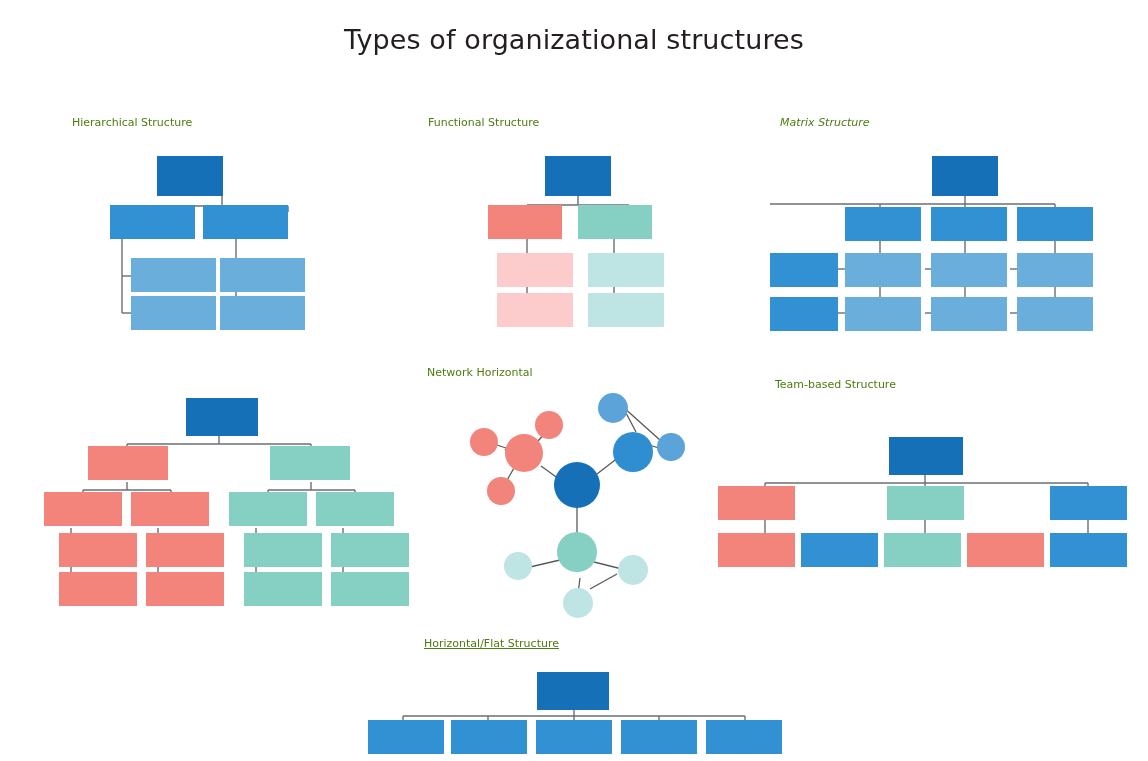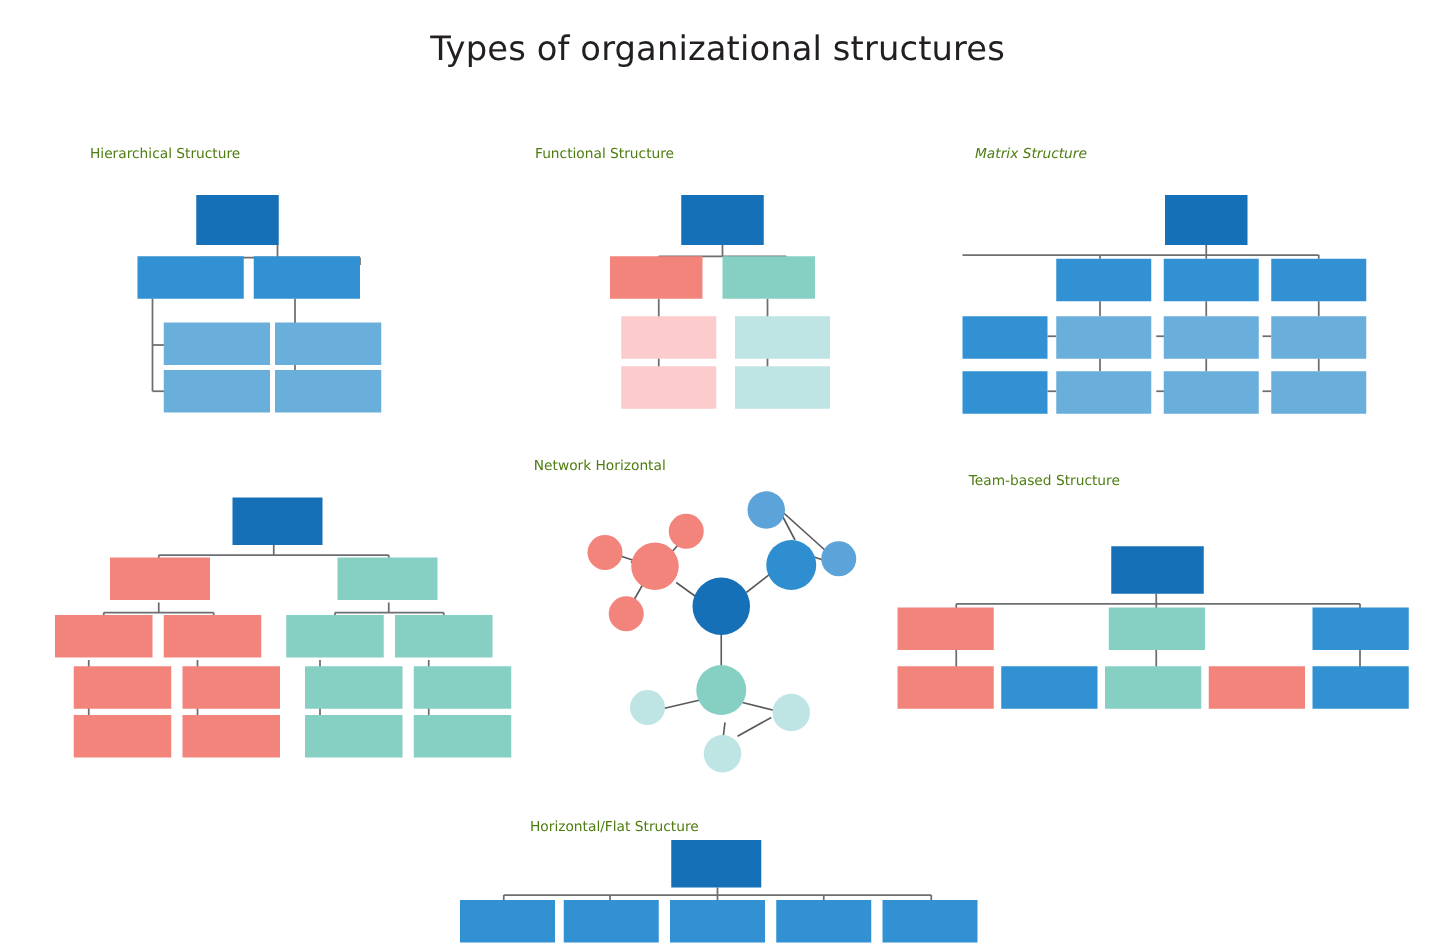--- a/index.html
+++ b/index.html
@@ -225,21 +225,21 @@
     <rect class="node-rect" x="718" y="486" width="77" height="34" fill="#f2847c"></rect>
     <rect class="node-rect" x="887" y="486" width="77" height="34" fill="#86cfc3"></rect>
     <rect class="node-rect" x="1050" y="486" width="77" height="34" fill="#3291d2"></rect>
     <rect class="node-rect" x="718" y="533" width="77" height="34" fill="#f2847c"></rect>
     <rect class="node-rect" x="801" y="533" width="77" height="34" fill="#3291d2"></rect>
     <rect class="node-rect" x="884" y="533" width="77" height="34" fill="#86cfc3"></rect>
     <rect class="node-rect" x="967" y="533" width="77" height="34" fill="#f2847c"></rect>
     <rect class="node-rect" x="1050" y="533" width="77" height="34" fill="#3291d2"></rect>
   </svg>
 
-  <div class="panel-title" style="left:424px; top:655px; width:300px;">Horizontal/Flat Structure</div>
+  <div class="panel-title" style="left:424px; top:637px; width:300px;text-decoration:underline;">Horizontal/Flat Structure</div>
   <svg width="1148" height="761">
     <g fill="none" stroke="#6d6e71" stroke-width="1.4">
       <path d="M574,710 L574,716"></path>
       <path d="M403,716 L745,716"></path>
       <path d="M403,716 L403,721"></path>
       <path d="M488,716 L488,721"></path>
       <path d="M574,716 L574,721"></path>
       <path d="M659,716 L659,721"></path>
       <path d="M745,716 L745,721"></path>
     </g>

